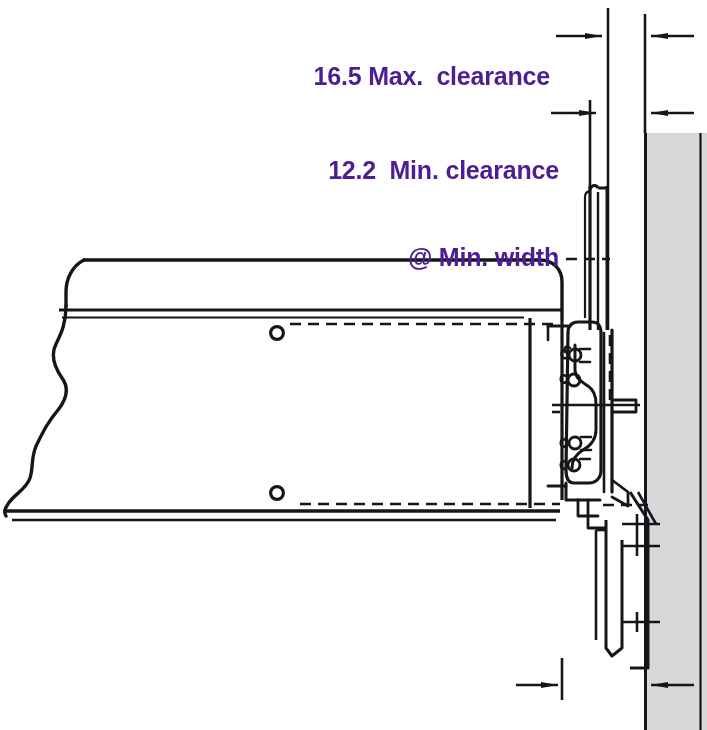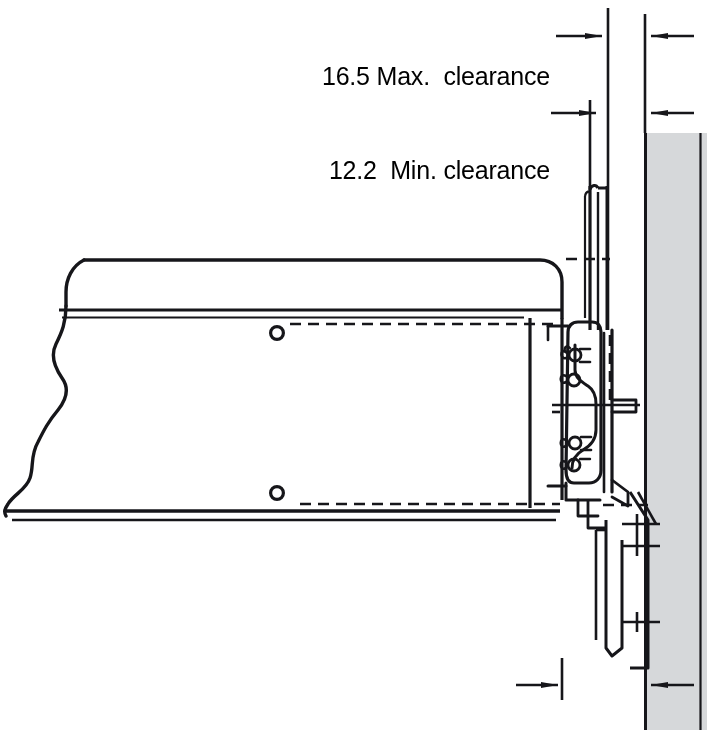--- a/index.html
+++ b/index.html
@@ -18,22 +18,22 @@
     overflow: hidden;
   }
   #drawing svg {
     position: absolute;
     left: 0;
     top: 0;
   }
   .dim-label {
     position: absolute;
     font-family: "Liberation Sans", sans-serif;
-    font-weight: normal;
-    color: #000000;
+    font-weight: bold;
+    color: #4c1d95;
     white-space: pre;
     letter-spacing: -0.2px;
   }
   .label-max { font-size: 25px; }
   .label-min { font-size: 25px; }
   .label-275 { font-size: 30px; }
   .lbl-line { display: block; }
   .align-right { text-align: right; }
 </style>
 </head>
@@ -228,21 +228,22 @@
       <line x1="516" y1="685" x2="558" y2="685" stroke="#16161a" stroke-width="2.6" marker-end="url(#arrR)"></line>
       <line x1="694" y1="685" x2="651" y2="685" stroke="#16161a" stroke-width="2.6" marker-end="url(#arrL)"></line>
     </g>
 
   </svg>
 
   <div class="dim-label label-max align-right" style="left:190px; top:4px; width:360px;">
     <span class="lbl-line">16.5 Max.  clearance</span>
   </div>
 
-  <div class="dim-label label-min align-right" style="left:180px; top:98px; width:370px;">
+  <div class="dim-label label-min align-right" style="left:189px; top:98px; width:370px;">
     <span class="lbl-line">12.2  Min. clearance</span>
+    <span class="lbl-line">@ Min. width</span>
   </div>
 
   <div class="dim-label label-275" style="left:536px; top:694px;">
     <span>27.5</span>
   </div>
 
 </div>
 
 </body></html>

